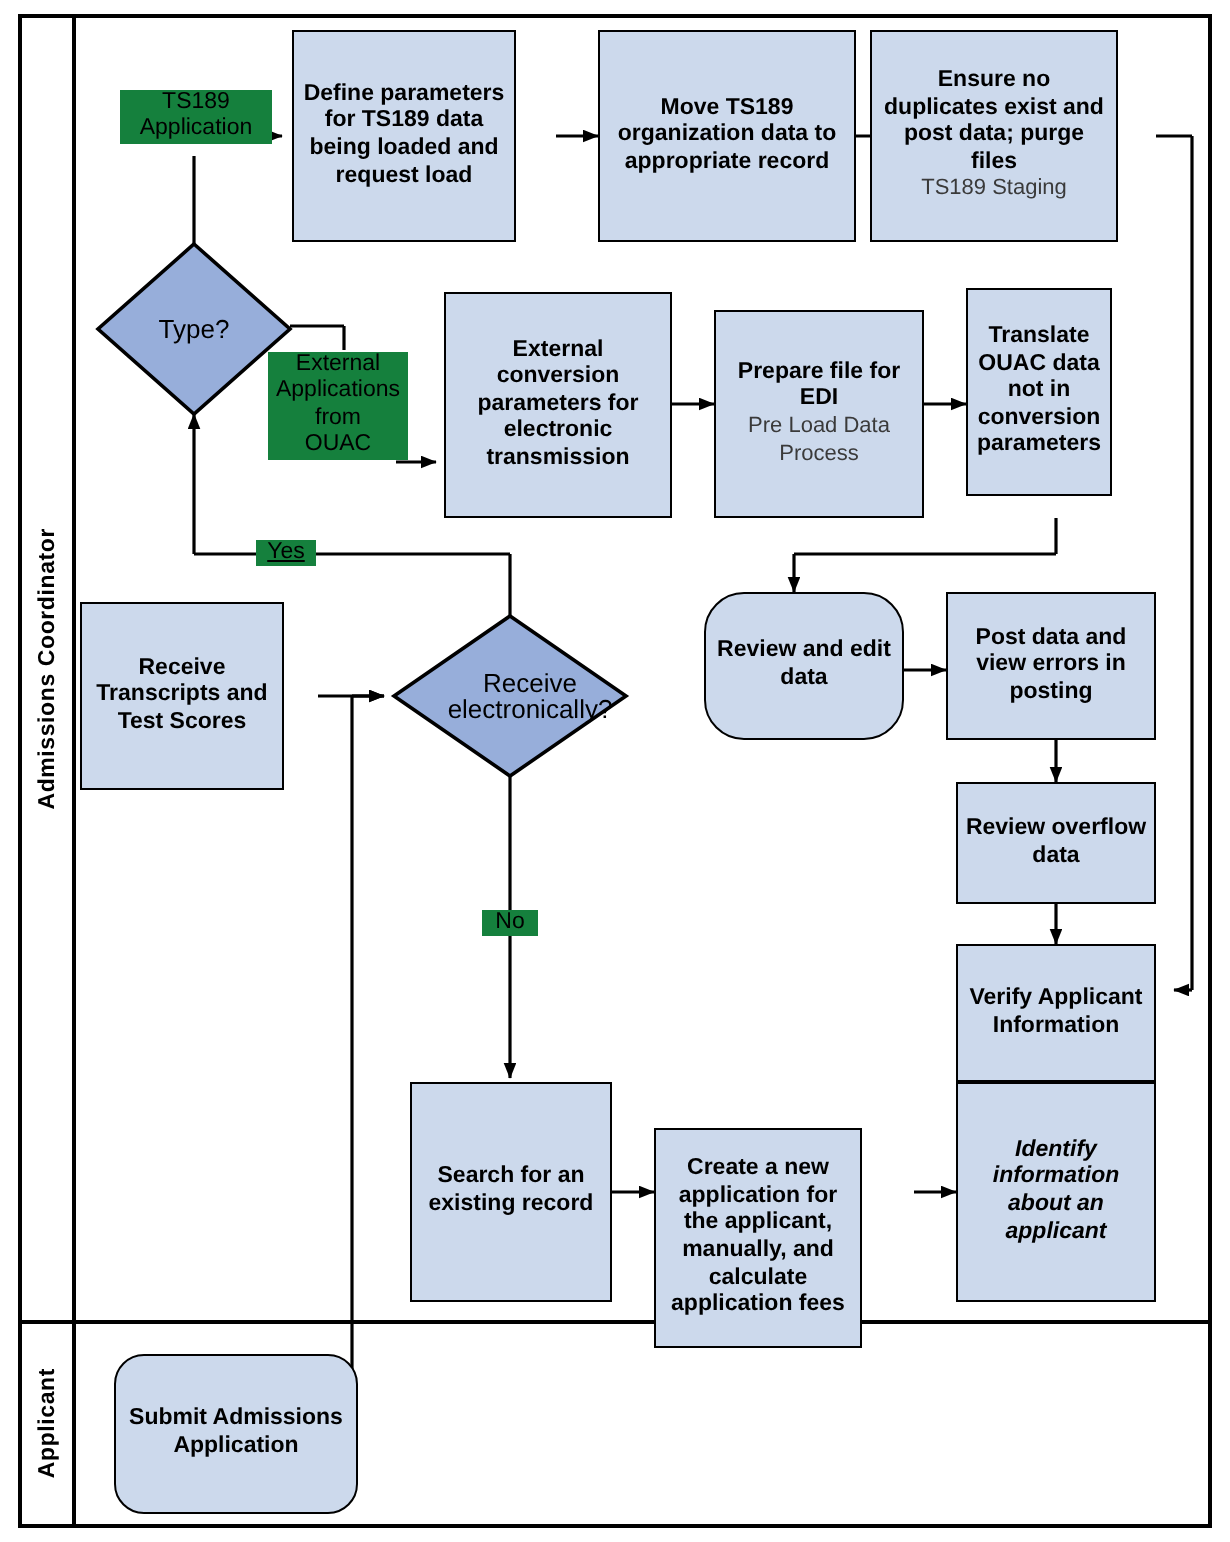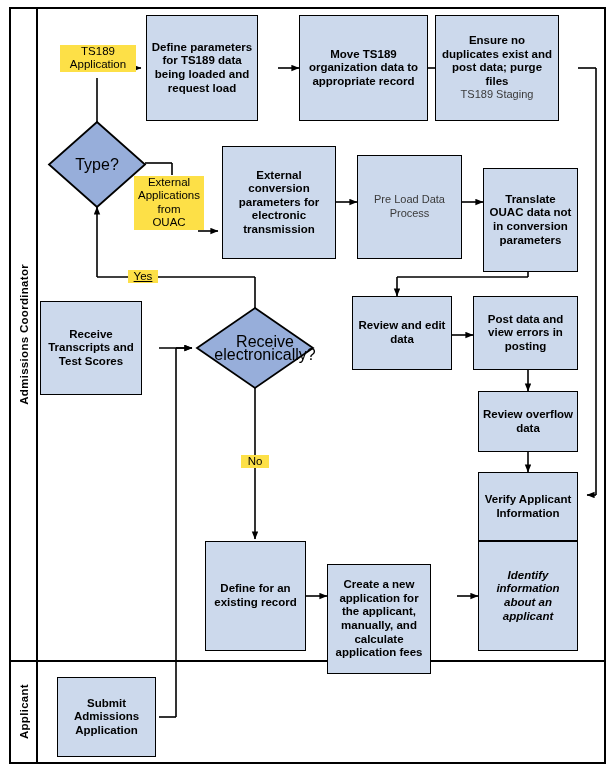--- a/index.html
+++ b/index.html
@@ -8,26 +8,26 @@
   #canvas{position:relative;width:615px;height:771px;background:#ffffff;overflow:hidden;}
   #svg-layer{position:absolute;left:0;top:0;width:615px;height:771px;}
   .node{position:absolute;box-sizing:border-box;display:flex;flex-direction:column;
         align-items:center;justify-content:center;text-align:center;}
   .proc{background:#ccd9ec;border:1.6px solid #000;}
   .proc .t1{font-weight:bold;font-size:11.5px;line-height:13.6px;color:#000;padding:0 3px;}
   .proc .t2{font-weight:normal;font-size:11px;line-height:13.6px;color:#3a3a3a;padding:0 3px;}
   .dia-wrap{position:absolute;}
   .dia-label{position:absolute;left:0;top:0;width:100%;height:100%;
              display:flex;align-items:center;justify-content:center;text-align:center;
-             font-size:16px;line-height:13.4px;color:#000;}
+             font-size:13px;line-height:13.4px;color:#000;}
   .lane-label{position:absolute;display:flex;align-items:center;justify-content:center;
               font-weight:bold;font-size:11.5px;color:#000;}
   .lane-label span{writing-mode:vertical-rl;transform:rotate(180deg);white-space:nowrap;letter-spacing:.3px;}
   .edge-label{position:absolute;font-size:11.5px;line-height:13.4px;color:#000;text-align:center;
-              background:#fde047;white-space:pre-line;}
+              background:#15803d;white-space:pre-line;}
 </style>
 </head>
 <body>
 
 <div id="canvas">
 
   <svg id="svg-layer" viewBox="0 0 615 771" xmlns="http://www.w3.org/2000/svg">
     <defs>
       <marker id="ah" markerWidth="9" markerHeight="9" refX="7.6" refY="3.2" orient="auto" markerUnits="userSpaceOnUse">
         <path d="M0,0 L8,3.2 L0,6.4 z" fill="#000"></path>
@@ -136,56 +136,57 @@
   <div class="node proc" style="left:435px;top:15px;width:124px;height:106px;">
     <div class="t1">Ensure no duplicates exist and post data; purge files</div>
     <div class="t2">TS189 Staging</div>
   </div>
 
   <div class="node proc" style="left:222px;top:146px;width:114px;height:113px;">
     <div class="t1">External conversion parameters for electronic transmission</div>
   </div>
 
   <div class="node proc" style="left:357px;top:155px;width:105px;height:104px;">
+    <div class="t1">Prepare file for EDI</div>
     <div class="t2">Pre Load Data Process</div>
   </div>
 
-  <div class="node proc" style="left:483px;top:168px;width:95px;height:104px;">
+  <div class="node proc" style="left:483px;top:144px;width:73px;height:104px;">
     <div class="t1">Translate OUAC data not in conversion parameters</div>
   </div>
 
-  <div class="node proc" style="left:352px;top:296px;width:100px;height:74px;">
+  <div class="node proc" style="left:352px;top:296px;width:100px;height:74px;border-radius:20px;">
     <div class="t1">Review and edit data</div>
   </div>
 
   <div class="node proc" style="left:473px;top:296px;width:105px;height:74px;">
     <div class="t1">Post data and view errors in posting</div>
   </div>
 
   <div class="node proc" style="left:478px;top:391px;width:100px;height:61px;">
     <div class="t1">Review overflow data</div>
   </div>
 
   <div class="node proc" style="left:478px;top:472px;width:100px;height:69px;align-items:flex-end;">
     <div class="t1">Verify Applicant Information</div>
   </div>
 
   <div class="node proc" style="left:40px;top:301px;width:102px;height:94px;">
     <div class="t1">Receive Transcripts and Test Scores</div>
   </div>
 
   <div class="node proc" style="left:205px;top:541px;width:101px;height:110px;">
-    <div class="t1">Define for an existing record</div>
+    <div class="t1">Search for an existing record</div>
   </div>
 
   <div class="node proc" style="left:327px;top:564px;width:104px;height:110px;">
     <div class="t1">Create a new application for the applicant, manually, and calculate application fees</div>
   </div>
 
   <div class="node proc" style="left:478px;top:541px;width:100px;height:110px;font-style:italic;">
     <div class="t1">Identify information about an applicant</div>
   </div>
 
-  <div class="node proc" style="left:57px;top:677px;width:99px;height:80px;">
+  <div class="node proc" style="left:57px;top:677px;width:122px;height:80px;border-radius:15px;">
     <div class="t1">Submit Admissions Application</div>
   </div>
 
 </div>
 
 </body></html>

